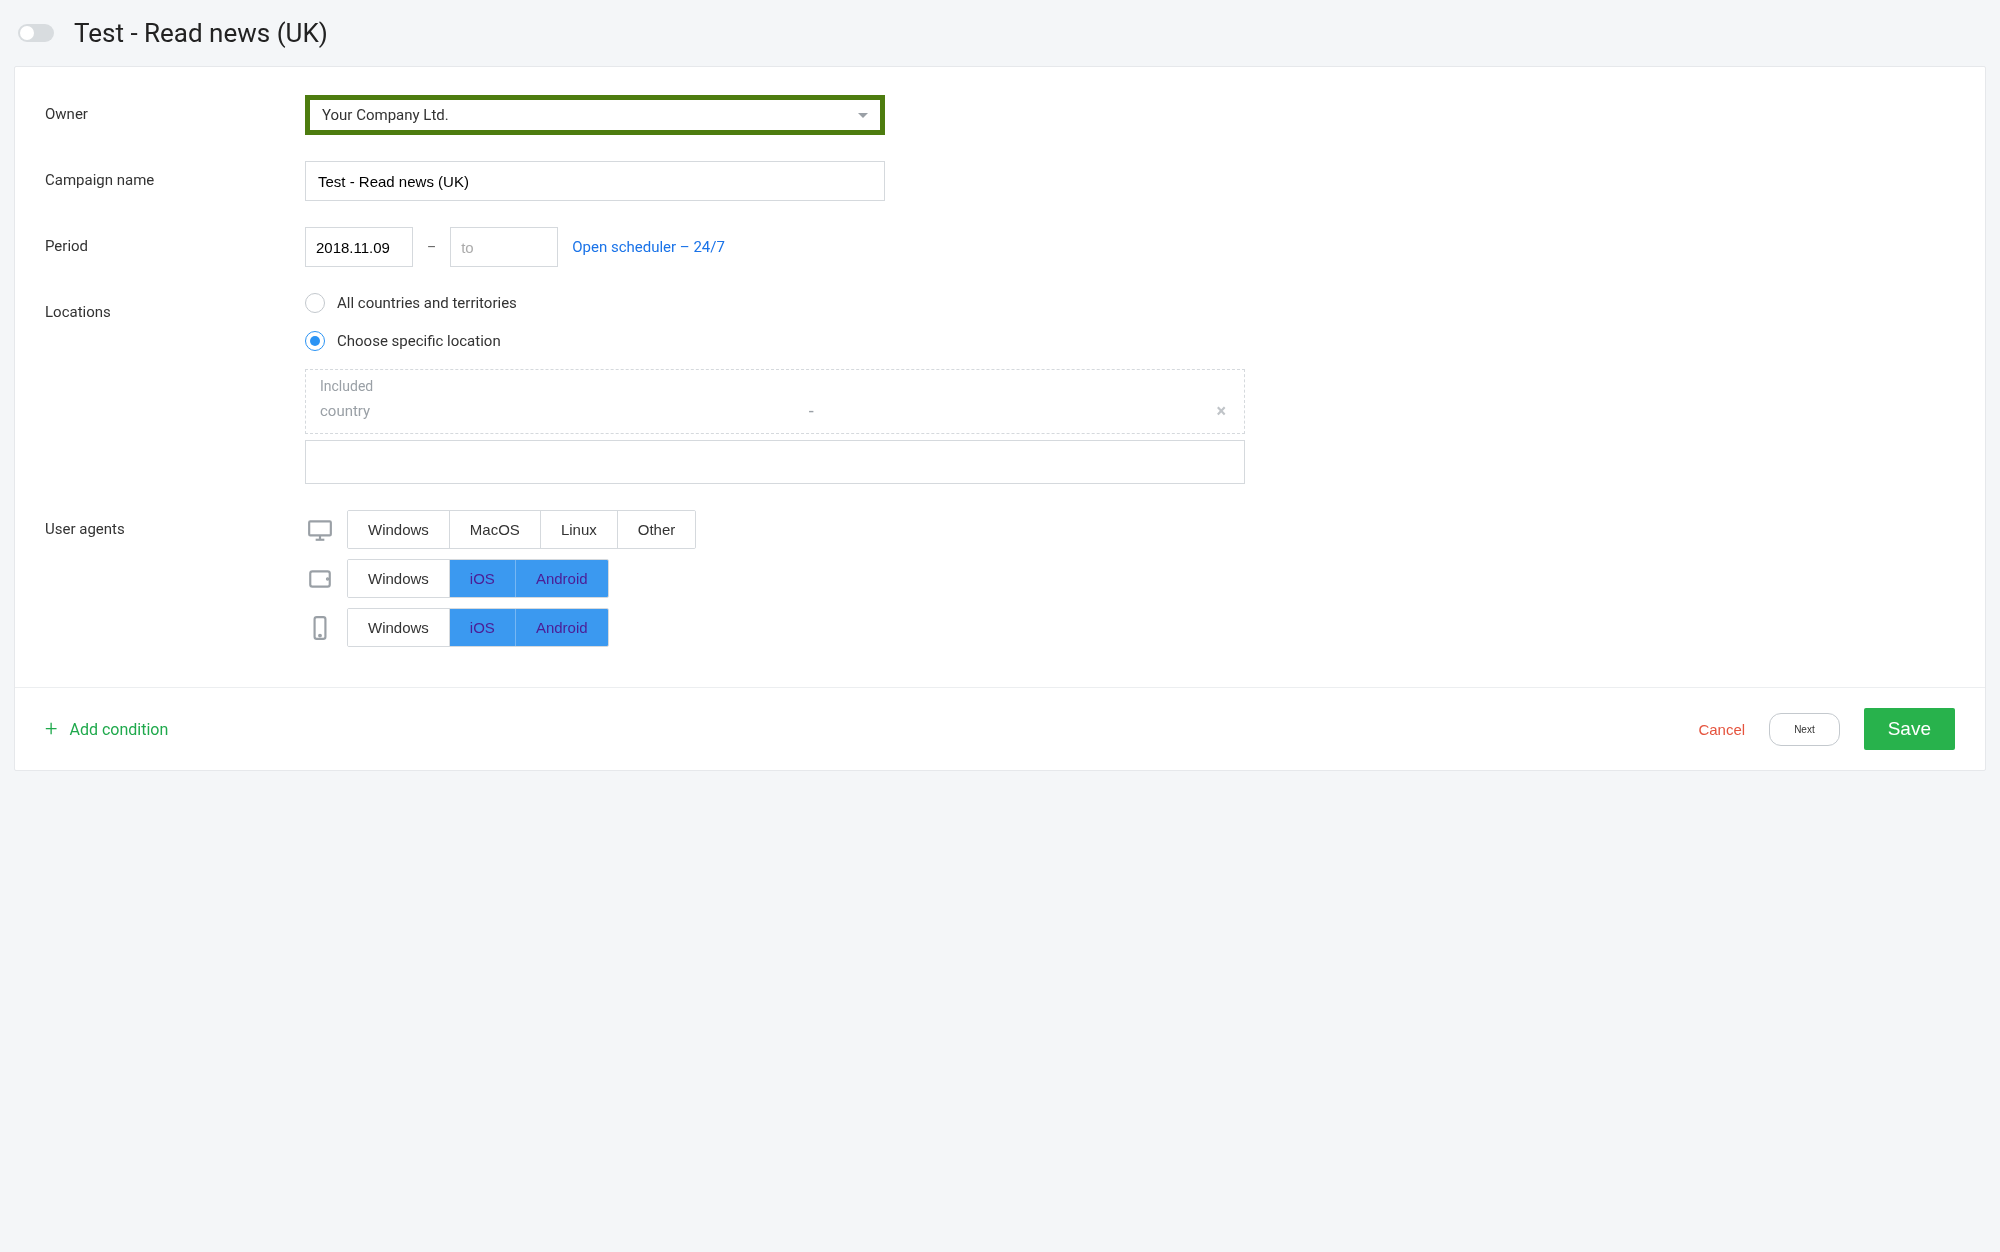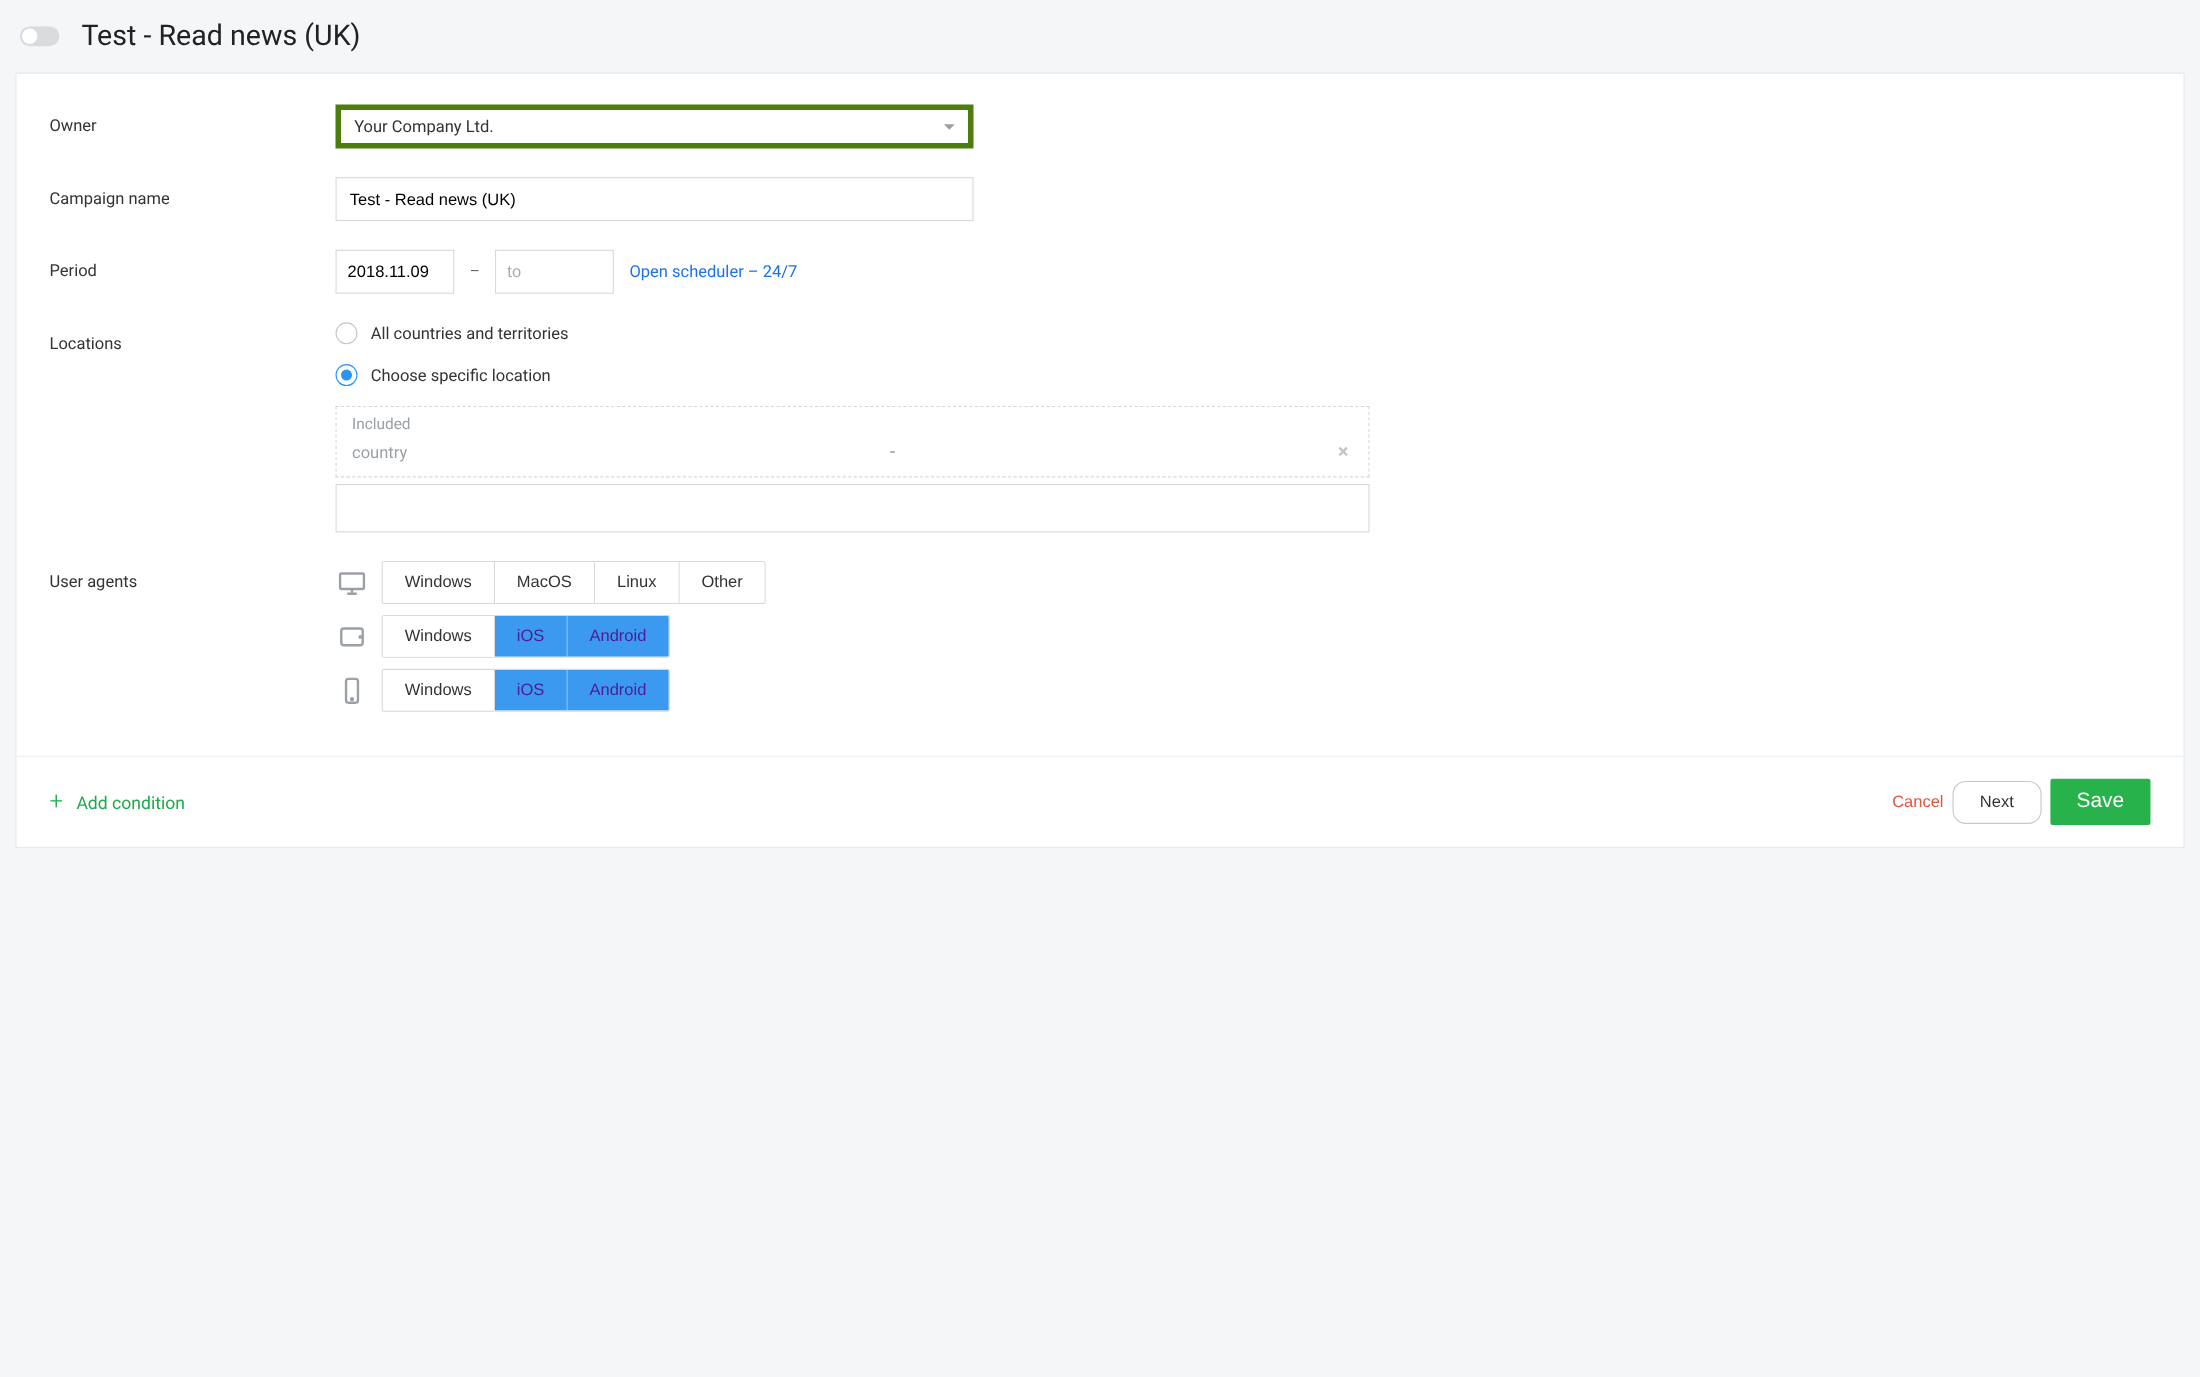--- a/index.html
+++ b/index.html
@@ -215,26 +215,26 @@
   }
   .add-condition {
     display: flex;
     align-items: center;
     gap: 12px;
     color: #1fa94c;
     font-size: 16px;
     cursor: pointer;
   }
   .plus-icon { font-size: 22px; font-weight: 300; line-height: 1; }
-  .footer-actions { display: flex; align-items: center; gap: 8px; margin-left: 40px; }
+  .footer-actions { display: flex; align-items: center; gap: 24px; margin-left: 40px; }
   .cancel-btn {
     background: none; border: none; color: #e5533d; font-size: 15px; cursor: pointer;
   }
   .next-btn {
-    background: #fff; border: 1px solid #c4c9ce; color: #333; padding: 10px 24px; font-size: 15px; cursor: pointer; border-radius: 12px;
+    background: #fff; border: 1px solid #c4c9ce; color: #333; padding: 10px 24px; font-size: 10px; cursor: pointer; border-radius: 12px;
   }
   .save-btn {
     background: #28b24c; border: none; color: #fff; padding: 10px 24px; font-size: 19px; cursor: pointer; border-radius: 2px;
   }
 </style>
 </head>
 <body>
 
 <div class="page-header">
   <div class="toggle"></div>

